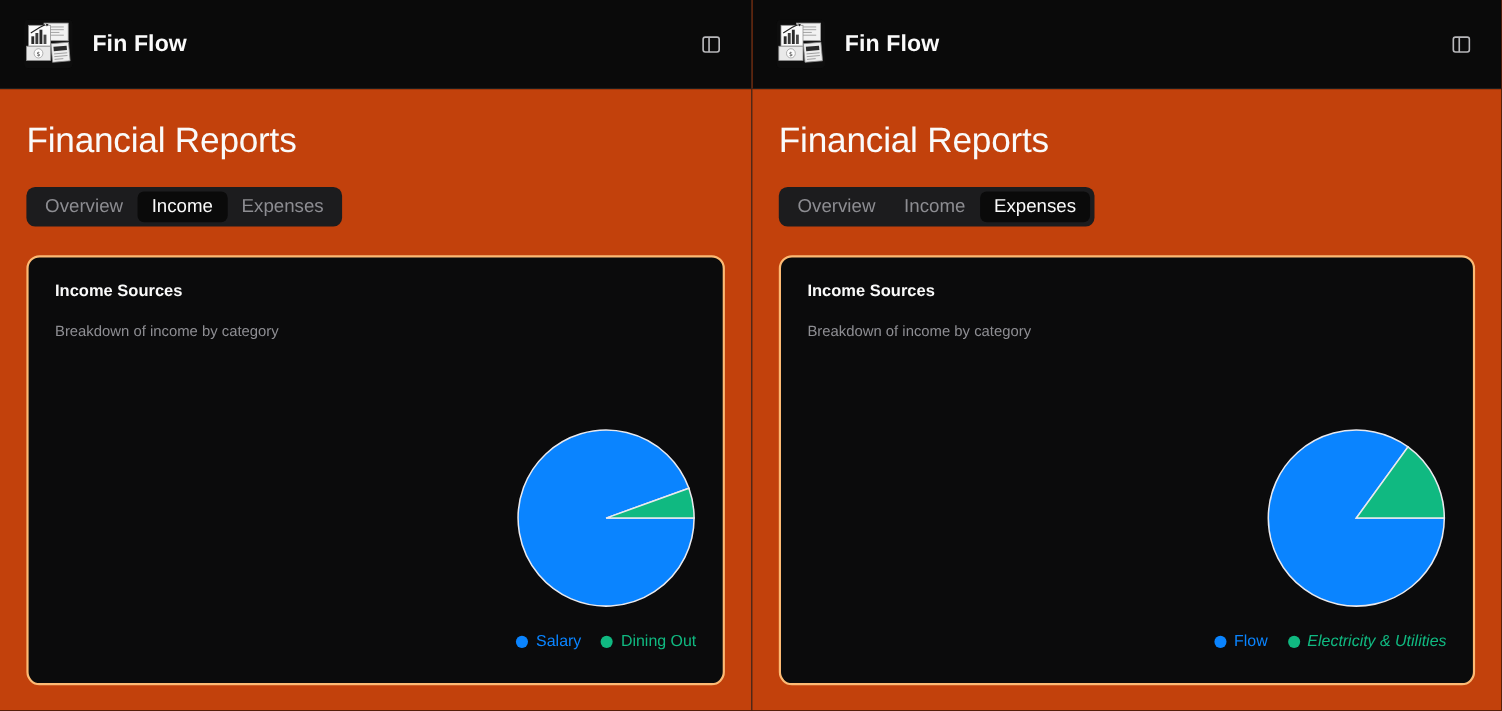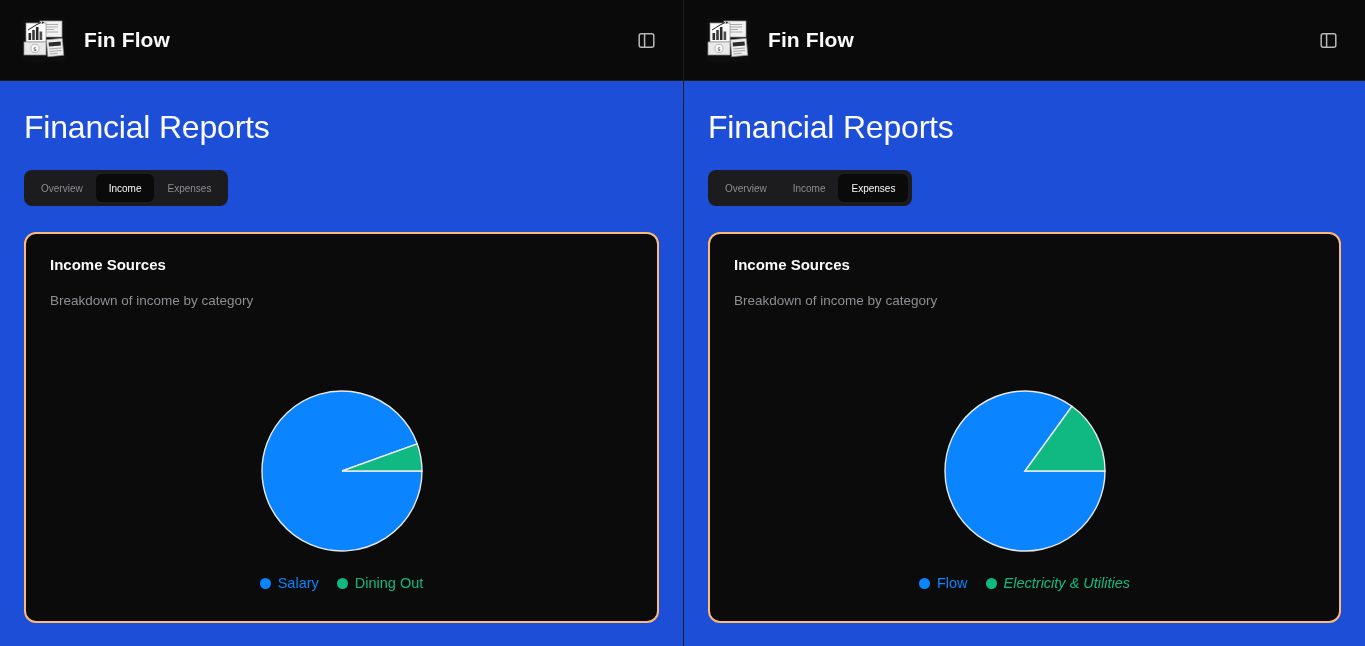--- a/index.html
+++ b/index.html
@@ -6,21 +6,21 @@
   html, body {
     width: 1365px; height: 646px;
     background: #0a0a0a;
     font-family: "Liberation Sans", sans-serif;
     overflow: hidden;
   }
   .split { display: flex; width: 1365px; height: 646px; }
   .pane {
     position: relative;
     height: 646px;
-    background: #1d4ed8;
+    background: #c2410c;
     overflow: hidden;
   }
   .pane-left  { width: 684px; border-right: 1px solid #1e1e1e; }
   .pane-right { width: 681px; }
 
   
   .appbar {
     height: 81px;
     border-bottom: 1px solid #1d1d1d;
     display: flex;
@@ -71,21 +71,21 @@
     gap: 0;
     background: #1c1c1e;
     border-radius: 8px;
     padding: 4px;
     height: 36px;
   }
   .tab {
     height: 28px;
     padding: 0 13px;
     display: flex; align-items: center;
-    font-size: 10px;
+    font-size: 17px;
     color: #8d8d92;
     border-radius: 6px;
     cursor: pointer;
     white-space: nowrap;
   }
   .tab.active {
     background: #0a0a0a;
     color: #fafafa;
     font-weight: 500;
   }
@@ -108,21 +108,21 @@
   }
   .card-subtitle {
     margin-top: 20px;
     font-size: 13.5px;
     color: #8e8e93;
   }
   .chart-area {
     flex: 1 1 auto;
     display: flex;
     flex-direction: column;
-    align-items: center;
+    align-items: flex-end;
     justify-content: flex-end;
     padding-bottom: 8px;
   }
   .pie-wrap { display: block; }
   .legend {
     margin-top: 22px;
     display: flex;
     align-items: center;
     gap: 18px;
     font-size: 14.5px;

